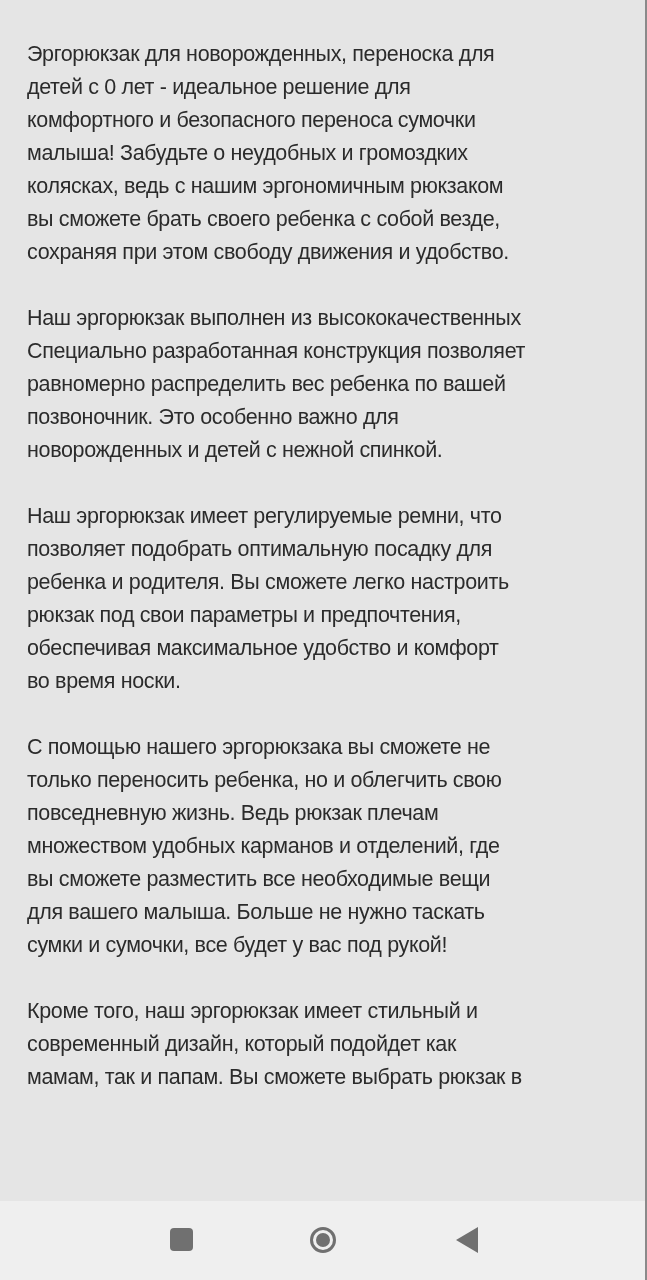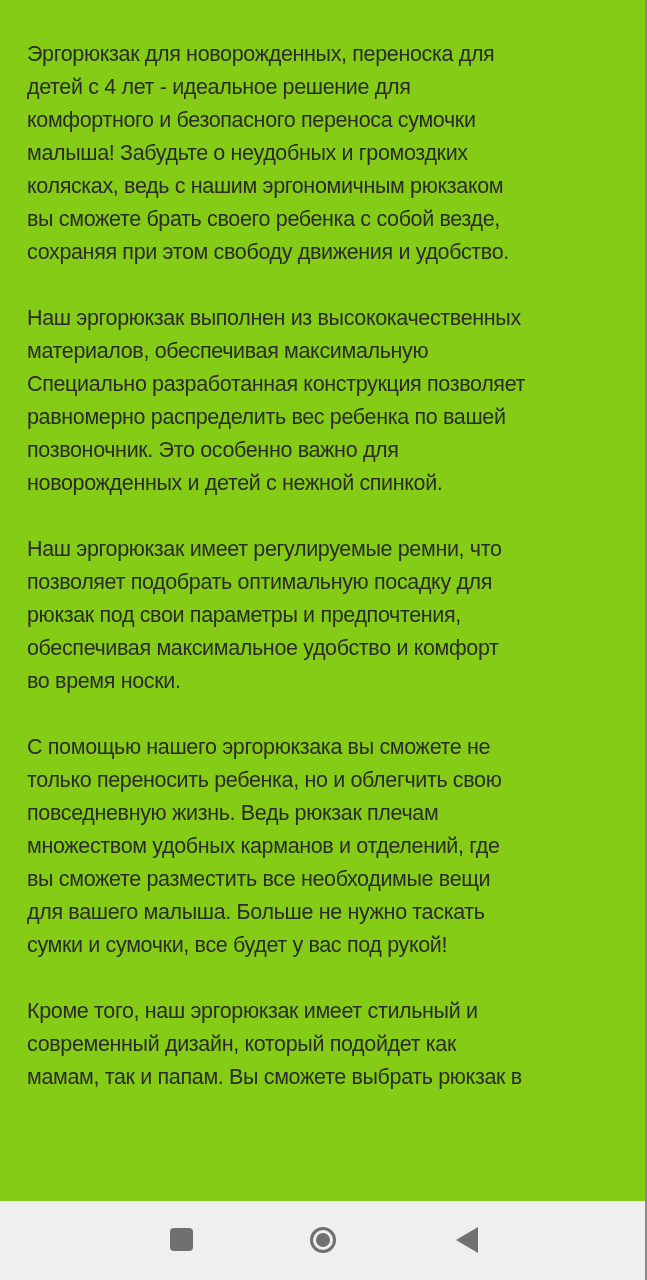--- a/index.html
+++ b/index.html
@@ -14,21 +14,21 @@
     overflow: hidden;
     font-family: "Liberation Sans", "DejaVu Sans", sans-serif;
   }
   .content {
     position: absolute;
     left: 0;
     top: 0;
     width: 645px;
     height: 1201px;
     overflow: hidden;
-    background: #84cc16;
+    background: #e5e5e5;
   }
   .text-body {
     position: absolute;
     left: 27px;
     top: 38px;
     width: 600px;
     color: #2b2b2b;
     font-size: 21.5px;
     line-height: 33px;
     letter-spacing: -0.35px;
@@ -105,40 +105,40 @@
   }
 </style>
 </head>
 <body>
 
 <div class="content">
   <div class="text-body">
 
     <p class="paragraph">
       <span class="line">Эргорюкзак для новорожденных, переноска для</span>
-      <span class="line">детей с 4 лет - идеальное решение для</span>
+      <span class="line">детей с 0 лет - идеальное решение для</span>
       <span class="line">комфортного и безопасного переноса сумочки</span>
       <span class="line">малыша! Забудьте о неудобных и громоздких</span>
       <span class="line">колясках, ведь с нашим эргономичным рюкзаком</span>
       <span class="line">вы сможете брать своего ребенка с собой везде,</span>
       <span class="line">сохраняя при этом свободу движения и удобство.</span>
     </p>
 
     <p class="paragraph">
       <span class="line">Наш эргорюкзак выполнен из высококачественных</span>
-      <span class="line">материалов, обеспечивая максимальную</span>
       <span class="line">Специально разработанная конструкция позволяет</span>
       <span class="line">равномерно распределить вес ребенка по вашей</span>
       <span class="line">позвоночник. Это особенно важно для</span>
       <span class="line">новорожденных и детей с нежной спинкой.</span>
     </p>
 
     <p class="paragraph">
       <span class="line">Наш эргорюкзак имеет регулируемые ремни, что</span>
       <span class="line">позволяет подобрать оптимальную посадку для</span>
+      <span class="line">ребенка и родителя. Вы сможете легко настроить</span>
       <span class="line">рюкзак под свои параметры и предпочтения,</span>
       <span class="line">обеспечивая максимальное удобство и комфорт</span>
       <span class="line">во время носки.</span>
     </p>
 
     <p class="paragraph">
       <span class="line">С помощью нашего эргорюкзака вы сможете не</span>
       <span class="line">только переносить ребенка, но и облегчить свою</span>
       <span class="line">повседневную жизнь. Ведь рюкзак плечам</span>
       <span class="line">множеством удобных карманов и отделений, где</span>

